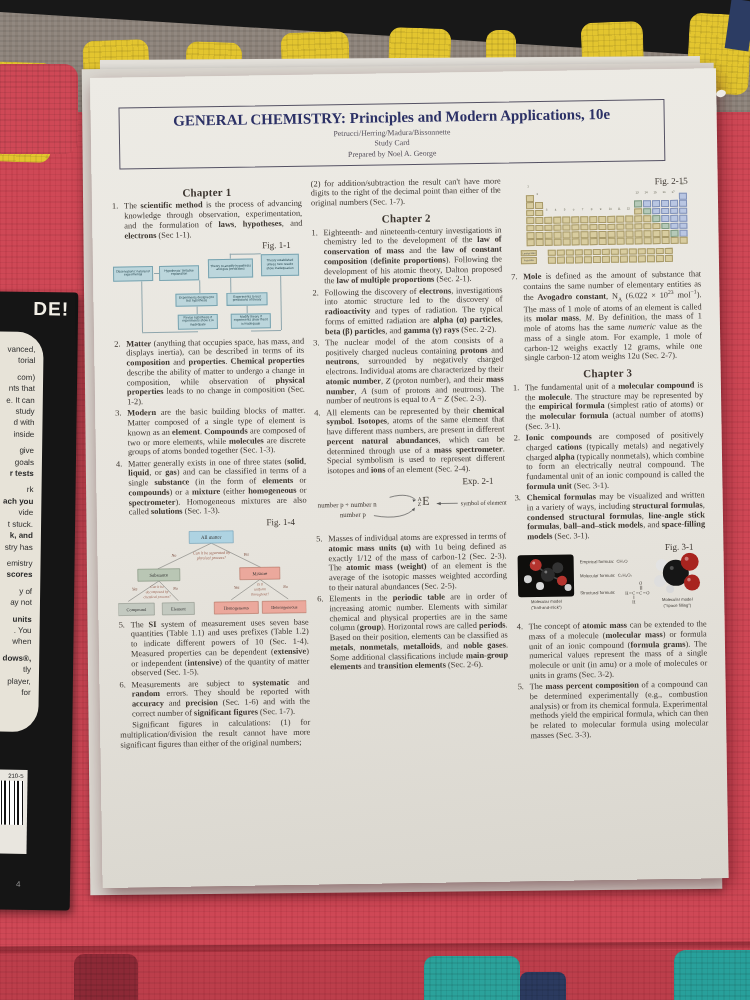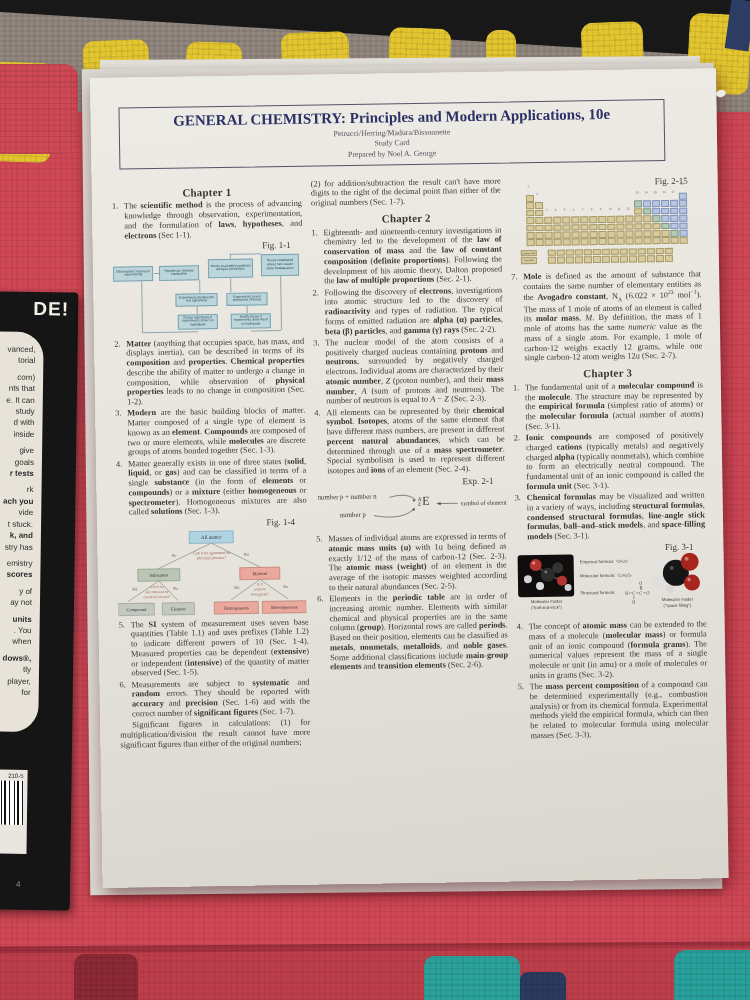--- a/index.html
+++ b/index.html
@@ -282,21 +282,21 @@
           <div class="figlabel">Exp. 2-1</div>
           <div class="fig" style="height: 42px;">
    <svg style="position:absolute;left:0;top:0" width="188" height="42" viewBox="0 0 188 42">
      <path d="M74,9 C88,5 96,8 100,12" fill="none" stroke="#555" stroke-width="0.7"></path>
      <path d="M100,12 l-3.2,-0.8 1,2.8 z" fill="#555"></path>
      <path d="M58,27 C78,31 92,28 99,20" fill="none" stroke="#555" stroke-width="0.7"></path>
      <path d="M99,20 l-3,1.6 2.4,1.8 z" fill="#555"></path>
      <line x1="121" y1="16" x2="142" y2="16" stroke="#555" stroke-width="0.7"></line>
      <path d="M121,16 l4,-1.6 0,3.2 z" fill="#555"></path>
    </svg>
-   <div class="exp-t" style="left:2px;top:4px">number p + number n</div>
+   <div class="exp-t" style="left:2px;top:12px">number p + number n</div>
    <div class="exp-t" style="left:24px;top:22px">number p</div>
    <div class="exp-iso" style="left:102px;top:7px">
      <span class="iso-st">
                 <span>A</span>
                 <span>Z</span>
               </span>
               <span class="iso-e">E</span>
    </div>
    <div class="exp-t" style="left:145px;top:12px;font-size:6.2px">symbol of element</div>
           </div>

